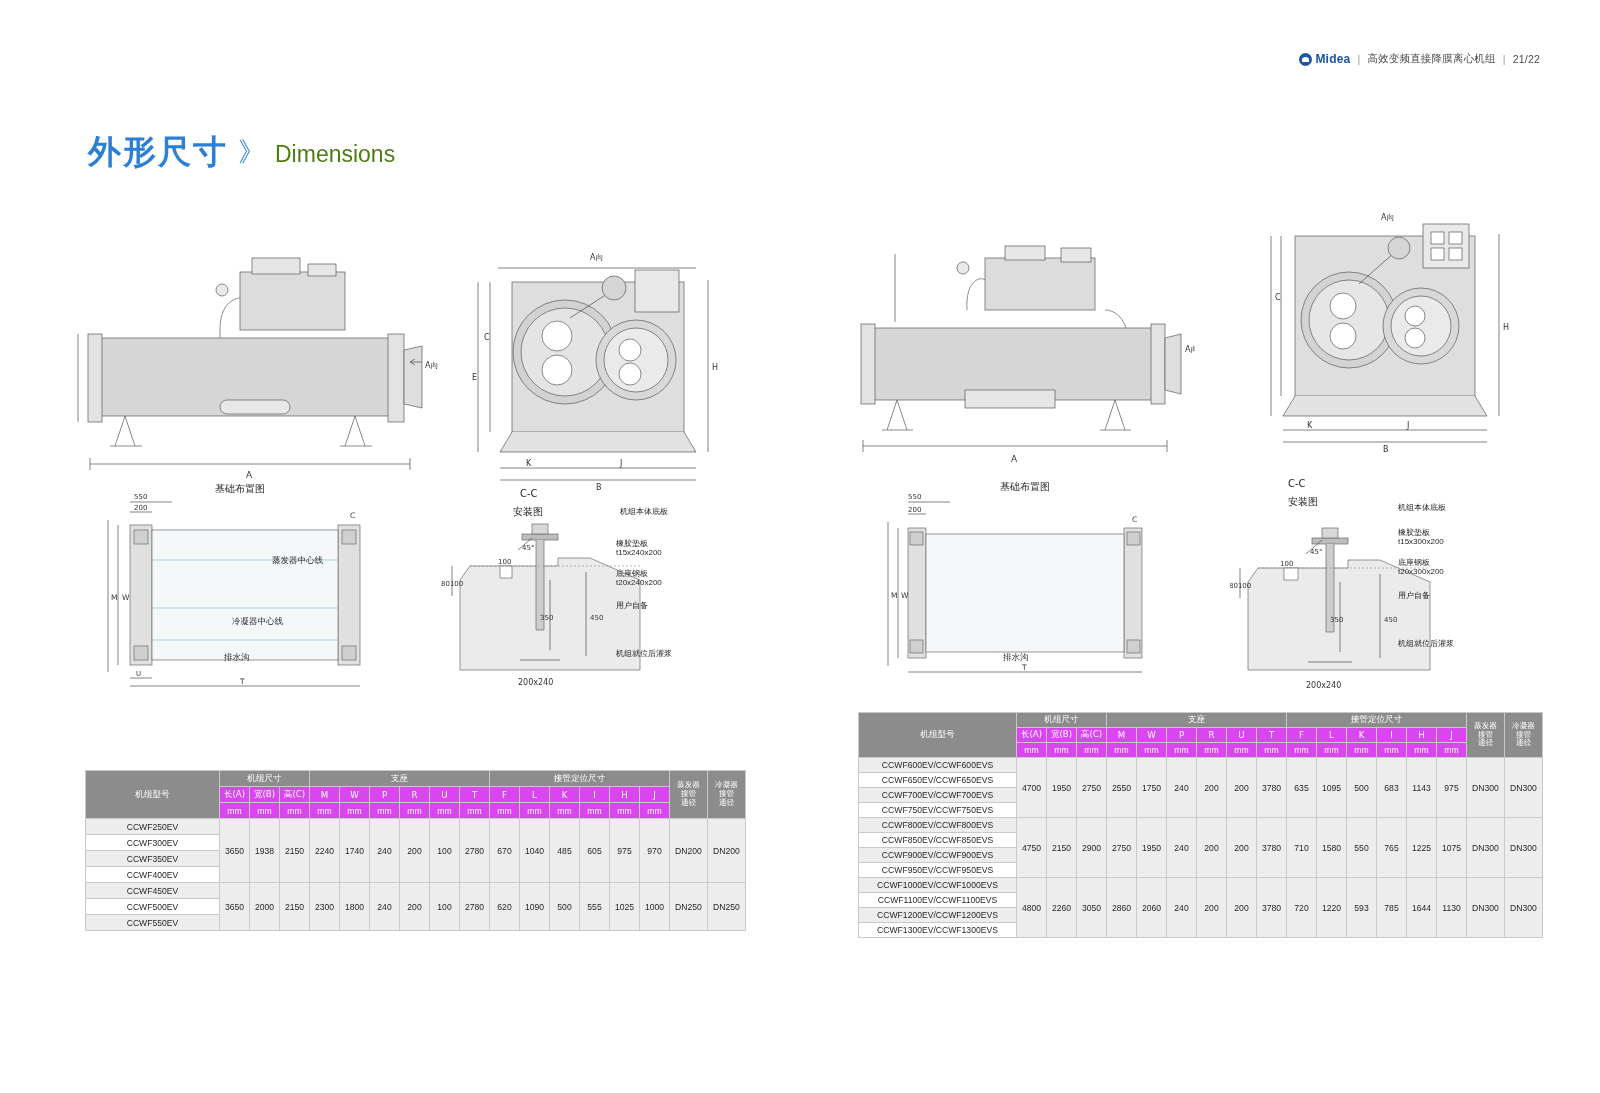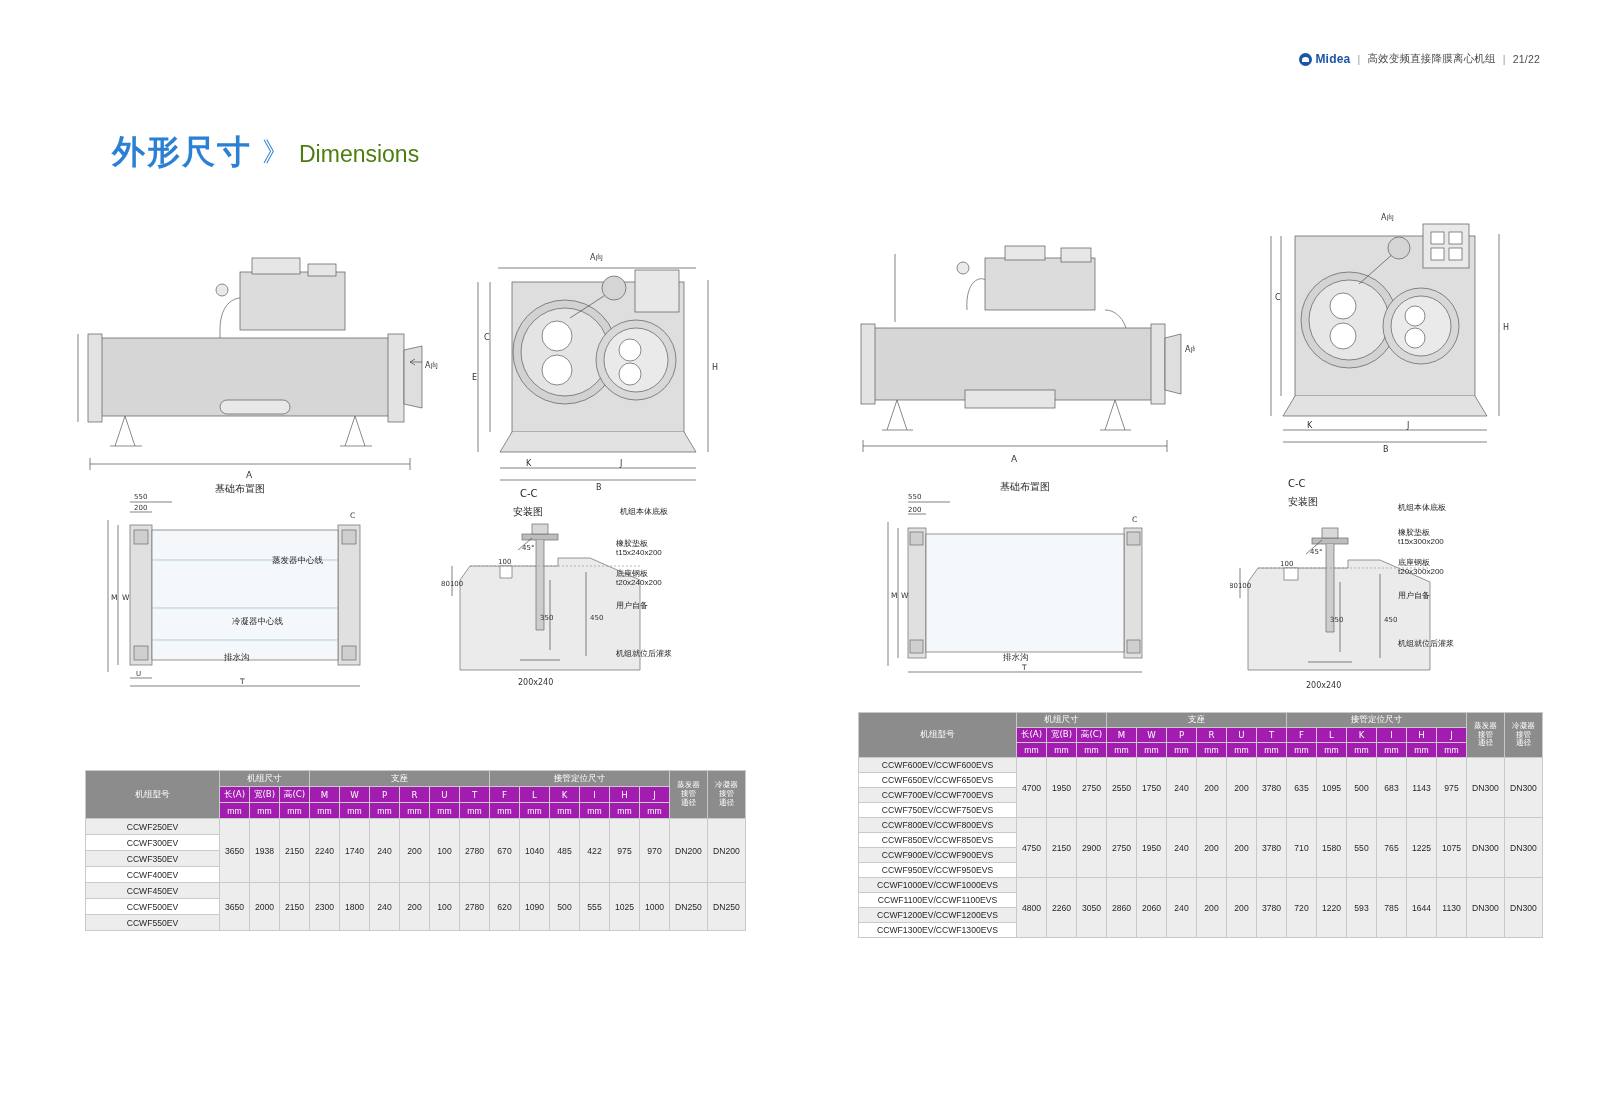--- a/index.html
+++ b/index.html
@@ -28,21 +28,21 @@
   }
   .brand-mark::after{
     content:""; position:absolute; left:3px; top:4px;
     width:7px; height:5px; border-radius:50% 50% 0 0;
     background:#fff;
   }
   .hdr-sep { color:#9a9a9a; }
   
   .title-block {
     position:absolute; left:88px; top:135px;
-    display:flex; align-items:flex-end; gap:10px;margin-left:24px;
+    display:flex; align-items:flex-end; gap:10px;
   }
   .title-cn {
     font-size:33px; font-weight:bold; color:#2b7fd4;
     letter-spacing:2px; line-height:1;
     font-family:"DejaVu Sans", sans-serif;
   }
   .title-chev {
     font-size:27px; color:#2b7fd4; line-height:1; padding-bottom:2px;
   }
   .title-en {
@@ -64,21 +64,21 @@
   table td, table th {
     border:1px solid #c9c9c9;
     text-align:center;
     vertical-align:middle;
     padding:0;
     height:15px;
     font-weight:normal;
     white-space:nowrap;
   }
   .hdr-grey { background:#8c8c8c; color:#ffffff; }
-  .hdr-grey2 { background:#a21caf; color:#ffffff; }
+  .hdr-grey2 { background:#d946ef; color:#ffffff; }
   .row-alt { background:#ededed; }
   .row-plain { background:#ffffff; }
   .model-col { text-align:center; padding:0 6px; }
   .cn { font-family:"DejaVu Sans", sans-serif; }
 
   #table-left { position:absolute; left:85px; top:770px; }
   #table-left td, #table-left th { height:16px; }
   #table-right { position:absolute; left:858px; top:712px; }
   #table-right td, #table-right th { height:15px; }
 </style>
@@ -402,21 +402,21 @@
         <td rowspan="4">2150</td>
         <td rowspan="4">2240</td>
         <td rowspan="4">1740</td>
         <td rowspan="4">240</td>
         <td rowspan="4">200</td>
         <td rowspan="4">100</td>
         <td rowspan="4">2780</td>
         <td rowspan="4">670</td>
         <td rowspan="4">1040</td>
         <td rowspan="4">485</td>
-        <td rowspan="4">422</td>
+        <td rowspan="4">605</td>
         <td rowspan="4">975</td>
         <td rowspan="4">970</td>
         <td rowspan="4">DN200</td>
         <td rowspan="4">DN200</td>
       </tr>
       <tr class="row-plain">
         <td class="model-col">CCWF300EV</td>
       </tr>
       <tr class="row-alt">
         <td class="model-col">CCWF350EV</td>

